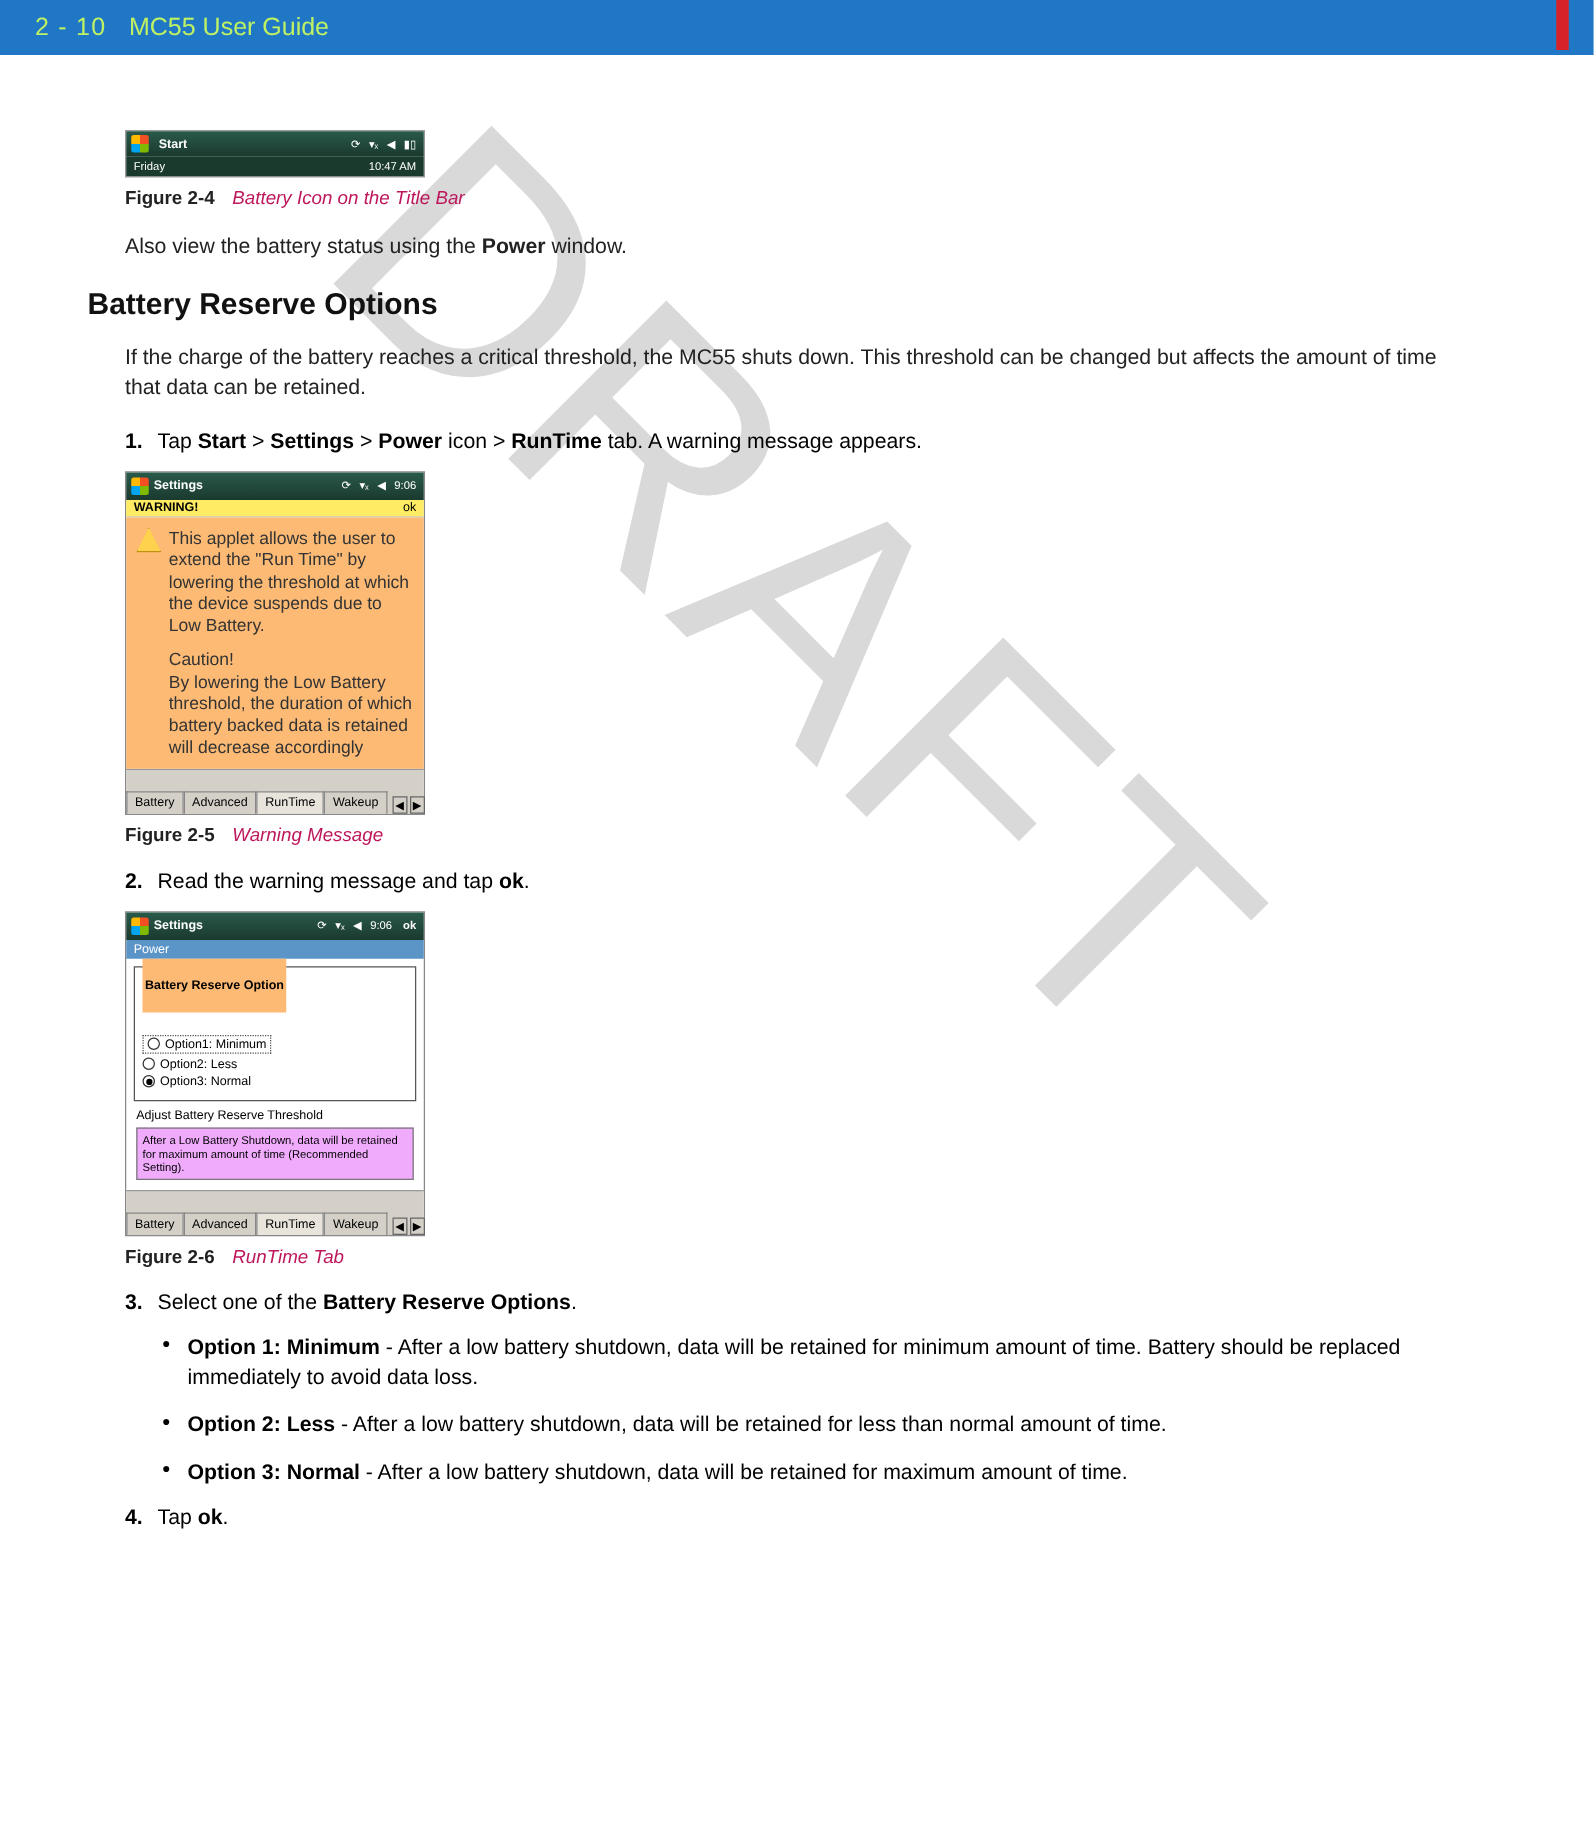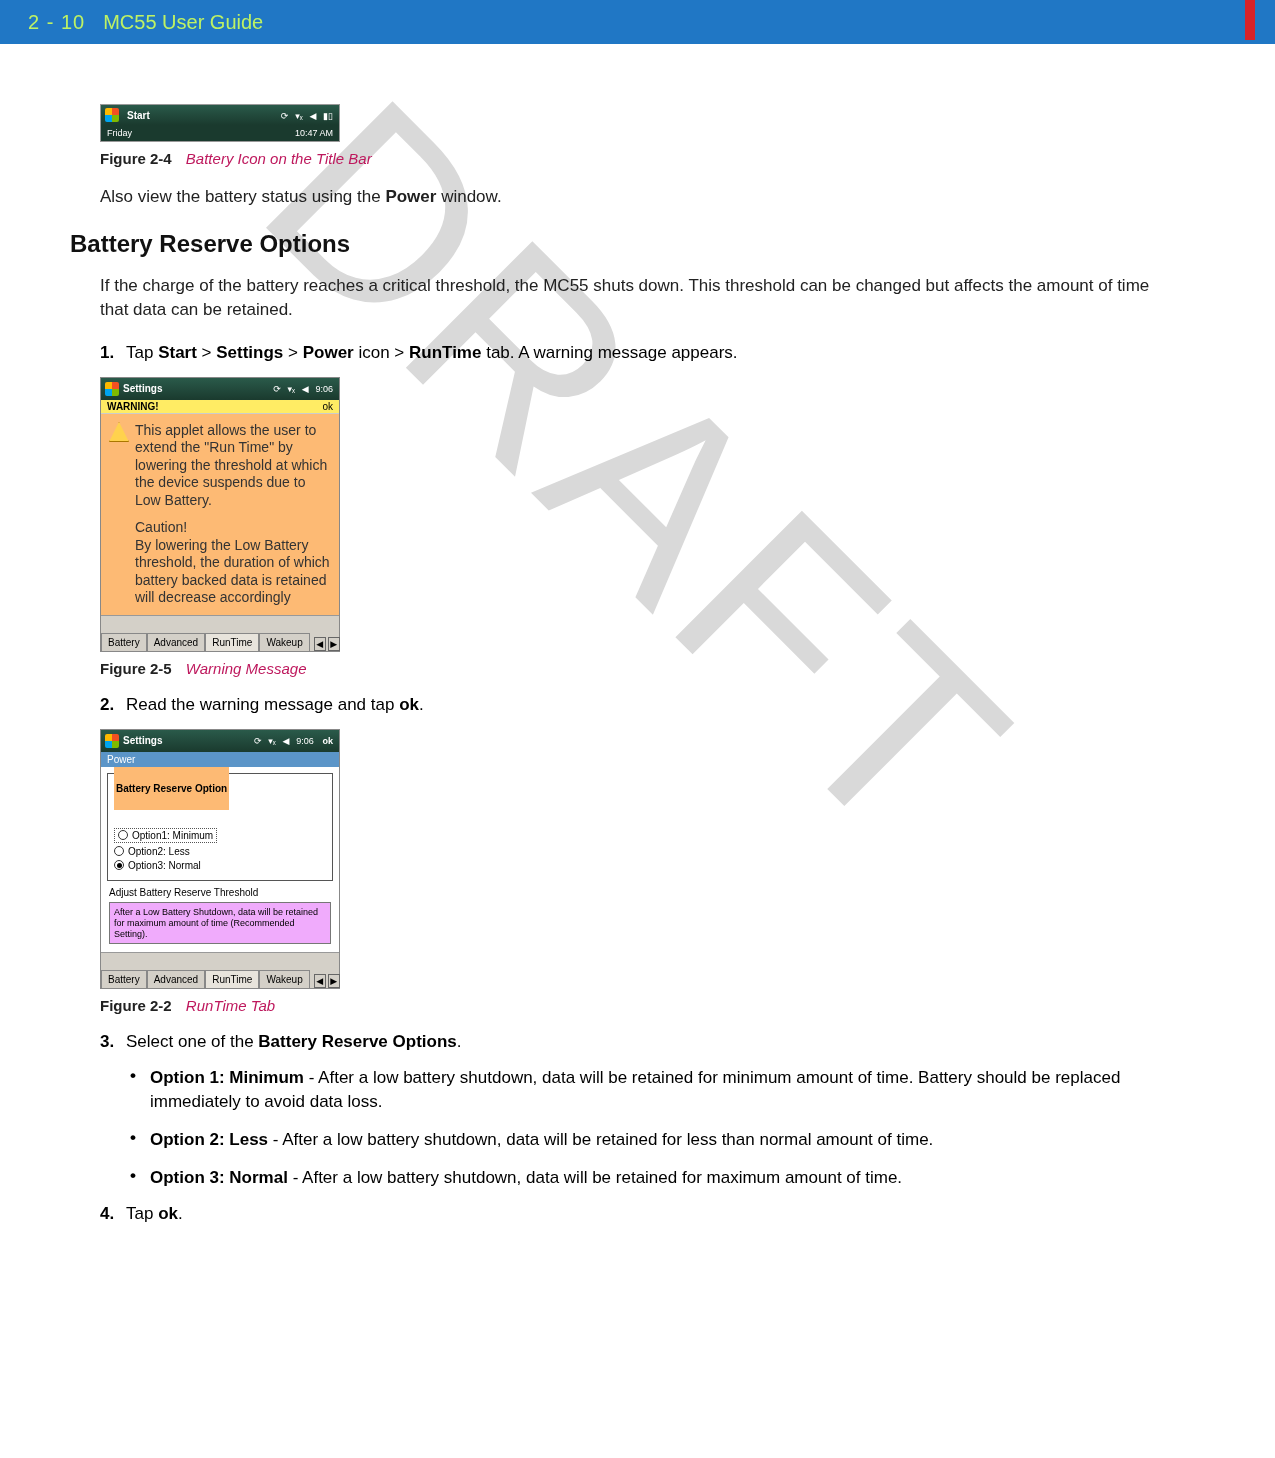--- a/index.html
+++ b/index.html
@@ -237,21 +237,21 @@
         <span class="tab">Advanced</span>
         <span class="tab active">RunTime</span>
         <span class="tab">Wakeup</span>
         <span class="scroll">
             <span>◀</span>
             <span>▶</span>
           </span>
       </div>
     </div>
     <div class="fig-caption">
-      <span class="lbl">Figure 2-2</span>
+      <span class="lbl">Figure 2-6</span>
       <span class="cap">RunTime Tab</span>
     </div>
 
     <div class="step-line">
       <span class="num">3.</span>
       <span class="txt"><span>Select one of the </span><span class="bold">Battery Reserve Options</span><span>.</span></span>
     </div>
 
     <div class="bullet-item">
       <span class="dot">•</span>

